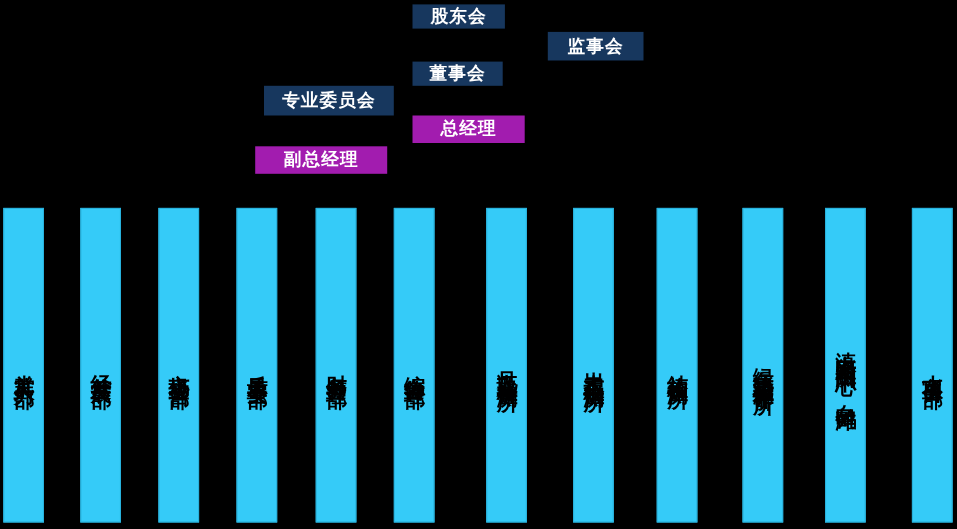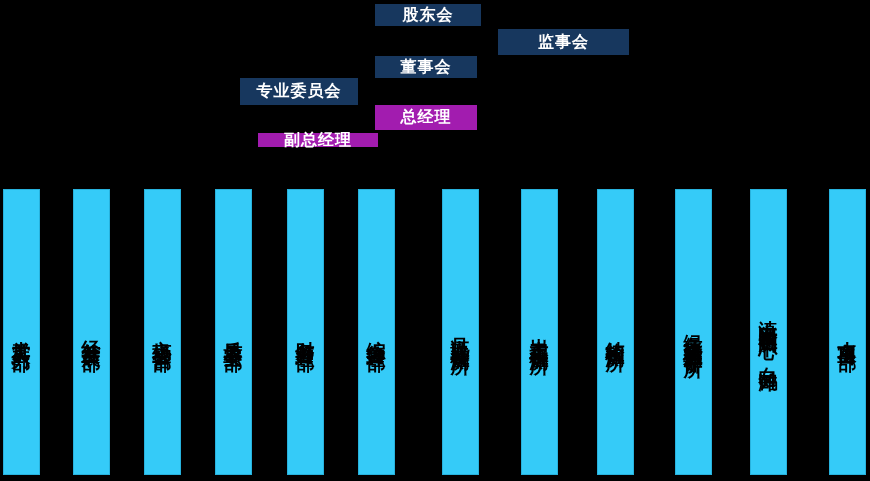--- a/index.html
+++ b/index.html
@@ -49,41 +49,41 @@
     letter-spacing: 3px;
     line-height: 1;
     text-align: center;
   }
 </style>
 </head>
 <body>
 
 <div id="stage">
 
-  <div class="gov-box gov-navy" style="left:375px; top:4px;  width:106px; height:22px;">
+  <div class="gov-box gov-navy" style="left:375px; top:4px;  width:84px; height:22px;">
     <span>股东会</span>
   </div>
 
-  <div class="gov-box gov-navy" style="left:498px; top:29px; width:131px; height:26px;justify-content:center;">
+  <div class="gov-box gov-navy" style="left:498px; top:29px; width:87px; height:26px;justify-content:center;">
     <span>监事会</span>
   </div>
 
-  <div class="gov-box gov-navy" style="left:375px; top:56px; width:102px; height:22px;">
+  <div class="gov-box gov-navy" style="left:375px; top:56px; width:82px; height:22px;">
     <span>董事会</span>
   </div>
 
   <div class="gov-box gov-navy" style="left:240px; top:78px; width:118px; height:27px;">
     <span>专业委员会</span>
   </div>
 
   <div class="gov-box gov-red" style="left:375px; top:105px; width:102px; height:25px;">
     <span>总经理</span>
   </div>
 
-  <div class="gov-box gov-red" style="left:258px; top:133px; width:120px; height:14px;">
+  <div class="gov-box gov-red" style="left:232px; top:133px; width:120px; height:25px;">
     <span>副总经理</span>
   </div>
 
 
   <div class="dept-col" style="left:3px;">
     <span class="dept-label">党群人力部</span>
   </div>
   <div class="dept-col" style="left:73px;">
     <span class="dept-label">经营发展部</span>
   </div>

